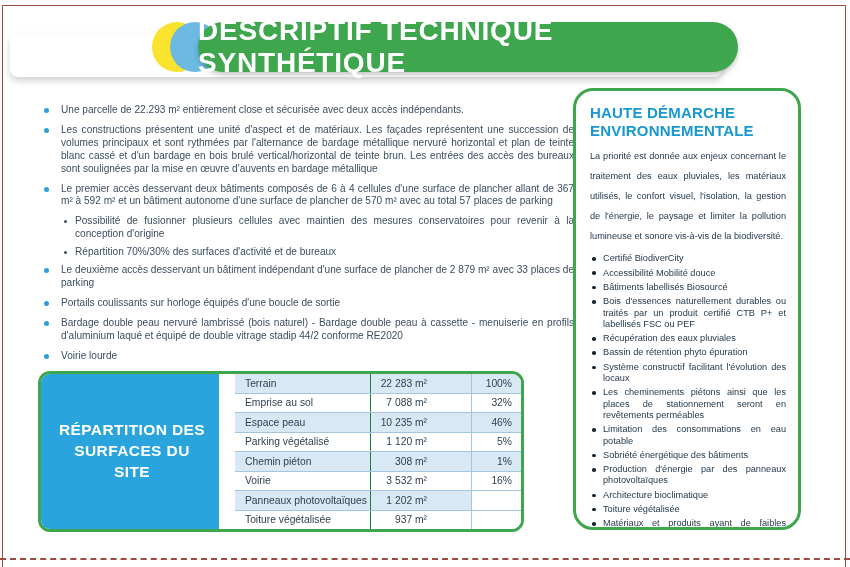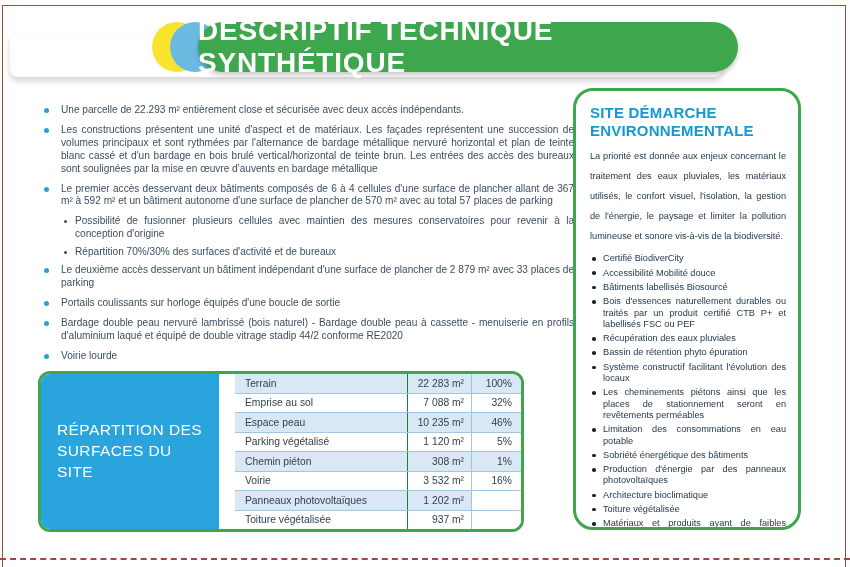--- a/index.html
+++ b/index.html
@@ -52,33 +52,33 @@
   .surface-box{
     position:absolute;left:38px;top:371px;width:486px;height:161px;
     border:3px solid #3ea64c;border-radius:12px;background:#fff;
     display:flex;overflow:hidden;box-sizing:border-box;
   }
   .surface-title-panel{
     width:178px;flex:none;background:#29a4dc;color:#fff;
     display:flex;align-items:center;padding:0 12px 0 16px;box-sizing:border-box;
   }
   .surface-title-panel div{
-    font-weight:normal;font-size:15.5px;line-height:1.35;letter-spacing:.4px;
+    font-weight:bold;font-size:15.5px;line-height:1.35;letter-spacing:.4px;text-align:center;
   }
   .surface-rows{flex:1;display:flex;flex-direction:column;padding-left:16px;}
   .srow{flex:1;display:flex;align-items:stretch;background:#fff;
         color:#31414f;font-size:10.3px;}
   .srow:nth-child(odd){background:#d8e9f5;}
   .srow + .srow{border-top:1px solid #a3c6de;text-align:center;}
   .srow > div{display:flex;align-items:center;box-sizing:border-box;}
   .c-label{flex:1;padding-left:10px;}
   .c-area{width:64px;flex:none;justify-content:flex-end;padding-right:7px;
           border-left:1px solid #15803d;}
   .c-pct{width:50px;flex:none;justify-content:flex-end;padding-right:9px;
-         border-left:1px solid #a3c6de;}
+         border-left:1px solid #a3c6de;margin-left:37px;}
   .c-pct:empty{background:#fff;}
   
   .env-panel{
     position:absolute;left:573px;top:88px;width:228px;height:442px;
     border:3px solid #3ea64c;border-radius:20px;background:#fff;
     box-sizing:border-box;padding:13px 12px 8px 14px;overflow:hidden;
   }
   .env-panel h2{
     margin:0 0 7px 0;color:#1898d1;font-size:15px;line-height:1.18;
     font-weight:bold;letter-spacing:.2px;
@@ -202,21 +202,21 @@
 
       <div class="srow">
         <div class="c-label">Toiture végétalisée</div>
         <div class="c-area">937 m²</div>
         <div class="c-pct"></div>
       </div>
     </div>
 </div>
 
 <div class="env-panel">
-  <h2>SITE DÉMARCHE ENVIRONNEMENTALE</h2>
+  <h2>HAUTE DÉMARCHE ENVIRONNEMENTALE</h2>
   <p>La priorité est donnée aux enjeux concernant le traitement des eaux pluviales, les matériaux utilisés, le confort visuel, l'isolation, la gestion de l'énergie, le paysage et limiter la pollution lumineuse et sonore vis-à-vis de la biodiversité.</p>
   <ul class="env-list">
 
       <li>
         <span class="dot"></span>
         <span>Certifié BiodiverCity</span>
       </li>
 
       <li>
         <span class="dot"></span>

